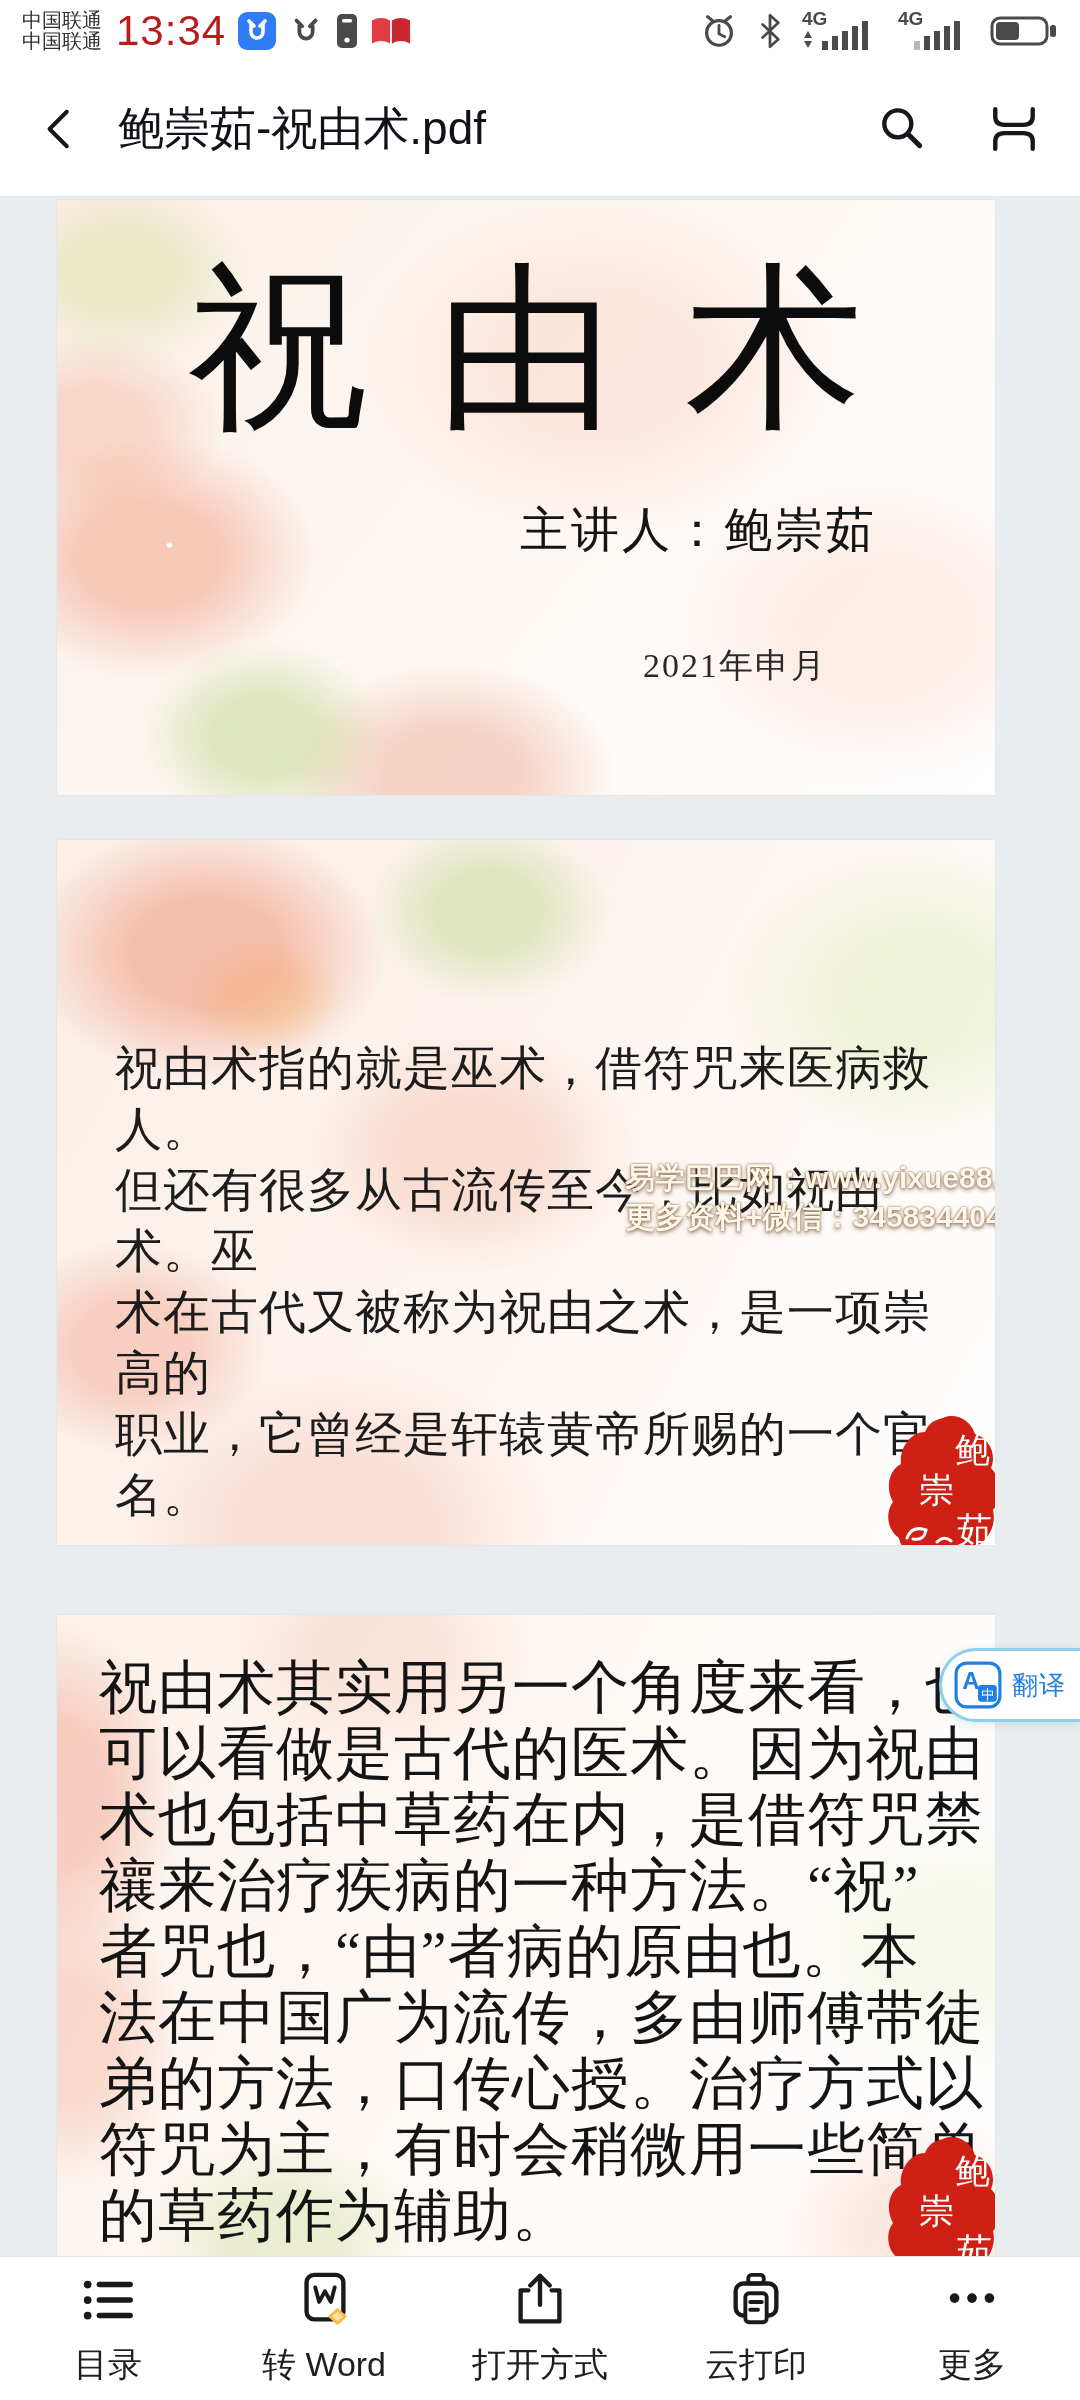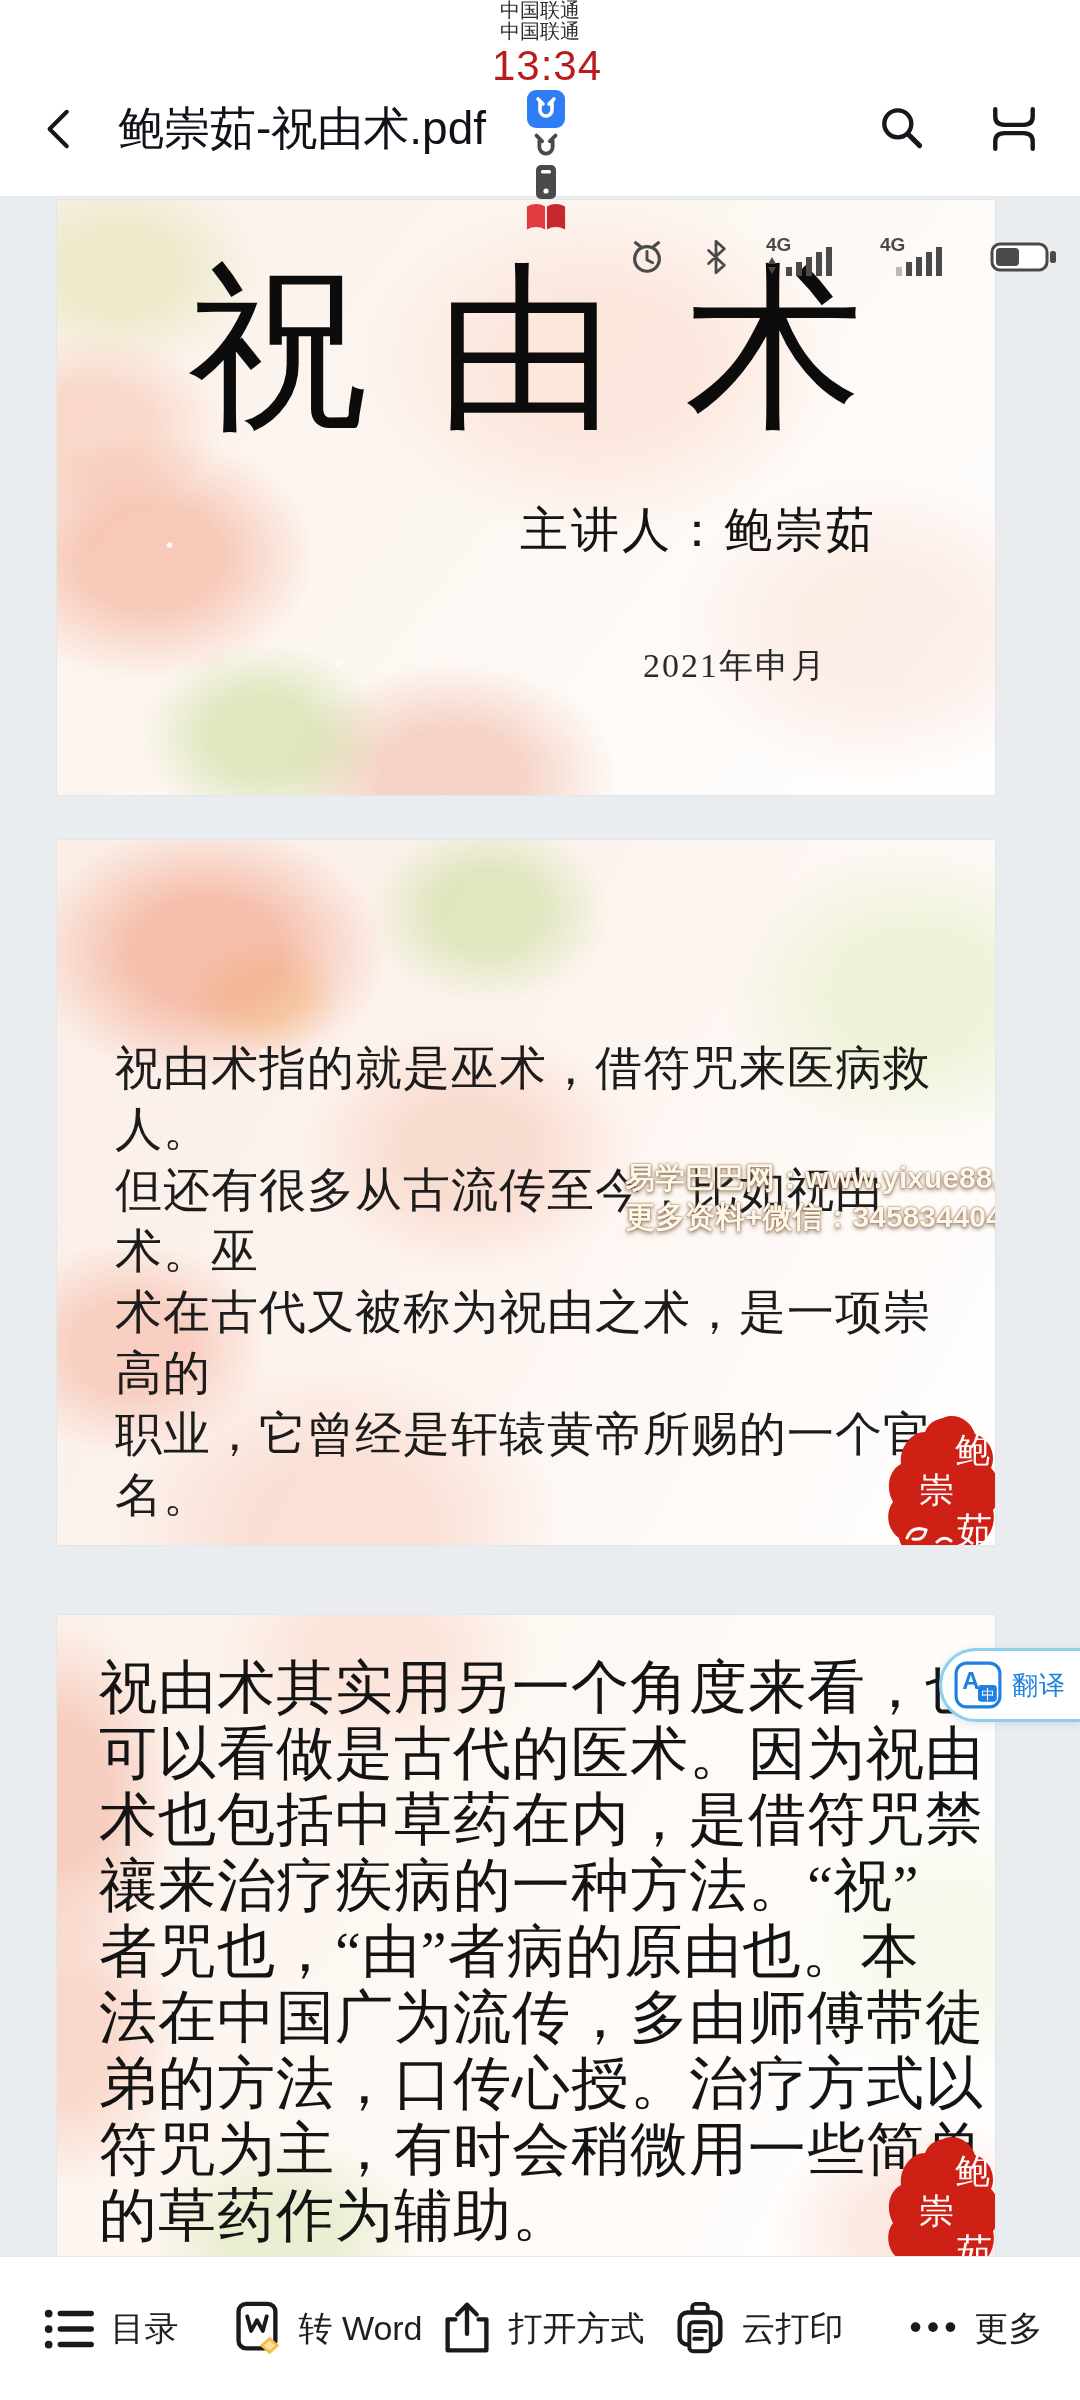--- a/index.html
+++ b/index.html
@@ -3,25 +3,25 @@
 <meta charset="utf-8">
 <style>
   html,body{margin:0;padding:0;}
   .screen{
     position:relative;width:1080px;height:2400px;overflow:hidden;
     background:#e9edf0;font-family:"Liberation Sans","DejaVu Sans",sans-serif;
     -webkit-font-smoothing:antialiased;
   }
   
   .white-top{position:absolute;top:0;left:0;width:1080px;height:196px;background:#ffffff;border-bottom:1px solid #e4e7ea;z-index:6;}
-  .status-bar{position:absolute;top:0;left:0;width:1080px;height:62px;display:flex;align-items:center;padding:0 22px;box-sizing:border-box;flex-direction:column;}
+  .status-bar{position:absolute;top:0;left:0;width:1080px;height:62px;display:flex;align-items:center;padding:0 22px;box-sizing:border-box;}
   .carrier{display:flex;flex-direction:column;justify-content:center;font-size:20px;line-height:21px;color:#2f2f2f;}
   .clock{font-size:42px;color:#b91c1c;margin-left:14px;letter-spacing:1px;}
   .sb-ic{margin-left:12px;display:flex;align-items:center;}
-  .sb-right{margin-left:auto;display:flex;align-items:center;gap:26px;}
+  .sb-right{margin-left:auto;display:flex;align-items:center;gap:8px;}
   
   .nav-bar{position:absolute;top:62px;left:0;width:1080px;height:133px;display:flex;align-items:center;padding:0 40px;box-sizing:border-box;}
   .nav-title{font-size:46px;color:#12121a;font-weight:500;margin-left:34px;flex:1;white-space:nowrap;overflow:hidden;}
   .nav-icons{display:flex;align-items:center;gap:58px;}
   
   .page{position:absolute;left:57px;width:938px;overflow:hidden;z-index:1;box-shadow:0 0 2px rgba(0,0,0,0.08);}
   .serif{font-family:"Liberation Serif","DejaVu Serif",serif;}
   .page1{top:200px;height:595px;
     background:
       radial-gradient(circle 5px at 12% 58%, rgba(255,255,255,0.95) 0 40%, transparent 70%),
@@ -67,21 +67,21 @@
   .seal-p2{left:828px;top:572px;}
   .seal-p3{left:828px;top:518px;}
   
   .translate-pill{position:absolute;top:1648px;right:0;height:74px;z-index:5;display:flex;align-items:center;gap:10px;
     background:#ffffff;border:3px solid #8ecfec;border-right:none;border-radius:40px 0 0 40px;padding:0 14px 0 12px;box-sizing:border-box;
     box-shadow:0 2px 8px rgba(60,130,180,0.18);}
   .translate-label{font-size:26px;color:#1f80e0;letter-spacing:1px;}
   
   .toolbar{position:absolute;bottom:0;left:0;width:1080px;height:143px;background:#ffffff;border-top:1px solid #e6e6e6;z-index:10;
     display:flex;align-items:center;}
-  .tb-item{flex:1;display:flex;flex-direction:row;align-items:center;justify-content:center;gap:11px;height:100%;}
+  .tb-item{flex:1;display:flex;flex-direction:column;align-items:center;justify-content:center;gap:11px;height:100%;}
   .tb-label{font-size:34px;color:#1f1f1f;white-space:nowrap;}
 </style>
 </head>
 <body>
 
 <div class="screen">
 
   <div class="white-top">
 
     <div class="status-bar">

